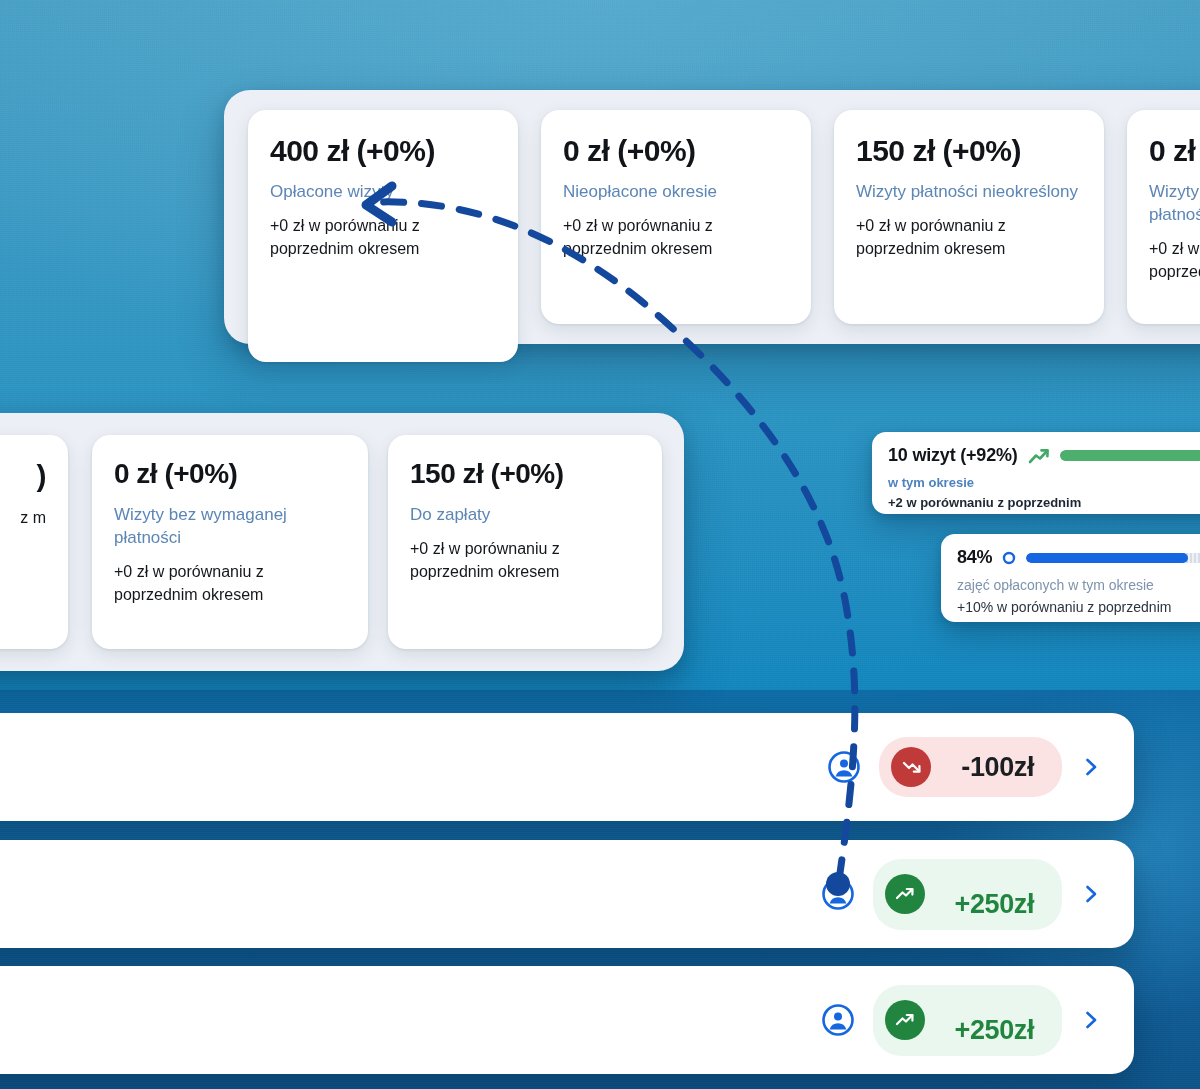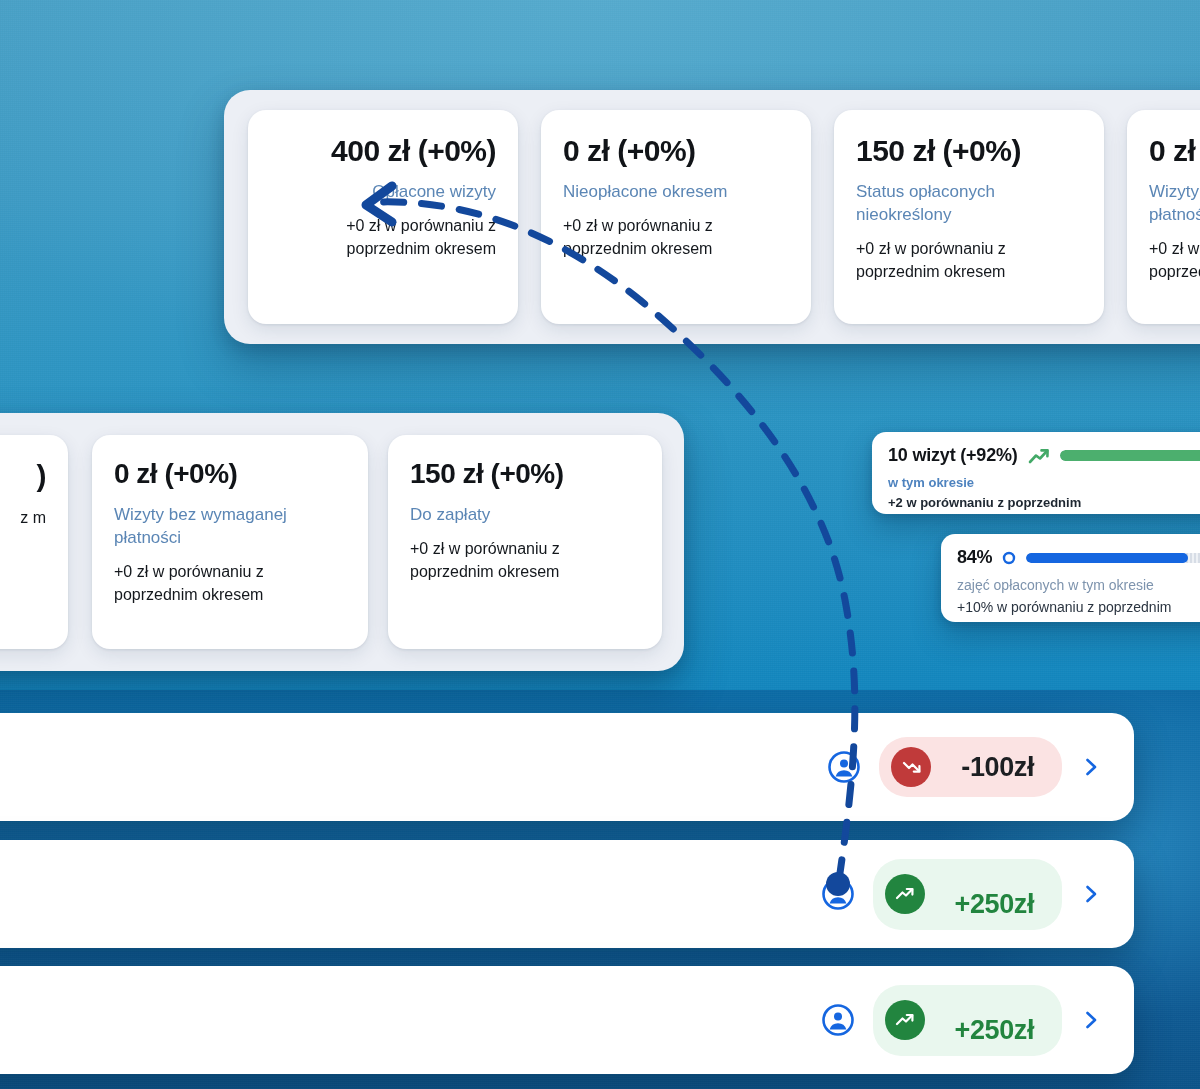--- a/index.html
+++ b/index.html
@@ -103,35 +103,35 @@
 
 <div id="bg-base"></div>
 <div id="bg-hero"></div>
 <div id="bg-deep"></div>
 <div id="bg-deep-right"></div>
 <div class="noise"></div>
 
 <div class="panel" id="panel-top" style="left:224px;top:90px;width:1030px;height:254px;">
 </div>
 
-<div class="card" style="left:248px;top:110px;width:270px;height:214px;text-align:right;">
+<div class="card" style="left:248px;top:110px;width:270px;height:252px;">
   <div class="kpi-value">400 zł (+0%)</div>
   <div class="kpi-label">Opłacone wizyty</div>
   <div class="kpi-delta">+0 zł w porównaniu z poprzednim okresem</div>
 </div>
 
 <div class="card" style="left:541px;top:110px;width:270px;height:214px;">
   <div class="kpi-value">0 zł (+0%)</div>
-  <div class="kpi-label">Nieopłacone okresem</div>
+  <div class="kpi-label">Nieopłacone okresie</div>
   <div class="kpi-delta">+0 zł w porównaniu z poprzednim okresem</div>
 </div>
 
 <div class="card" style="left:834px;top:110px;width:270px;height:214px;">
   <div class="kpi-value">150 zł (+0%)</div>
-  <div class="kpi-label">Status opłaconych nieokreślony</div>
+  <div class="kpi-label">Wizyty płatności nieokreślony</div>
   <div class="kpi-delta">+0 zł w porównaniu z poprzednim okresem</div>
 </div>
 
 <div class="card" style="left:1127px;top:110px;width:270px;height:214px;">
   <div class="kpi-value">0 zł (+0%)</div>
   <div class="kpi-label">Wizyty bez wymaganej płatności</div>
   <div class="kpi-delta">+0 zł w porównaniu z poprzednim okresem</div>
 </div>
 
 <div class="panel" id="panel-bottom" style="left:-320px;top:413px;width:1004px;height:258px;">

